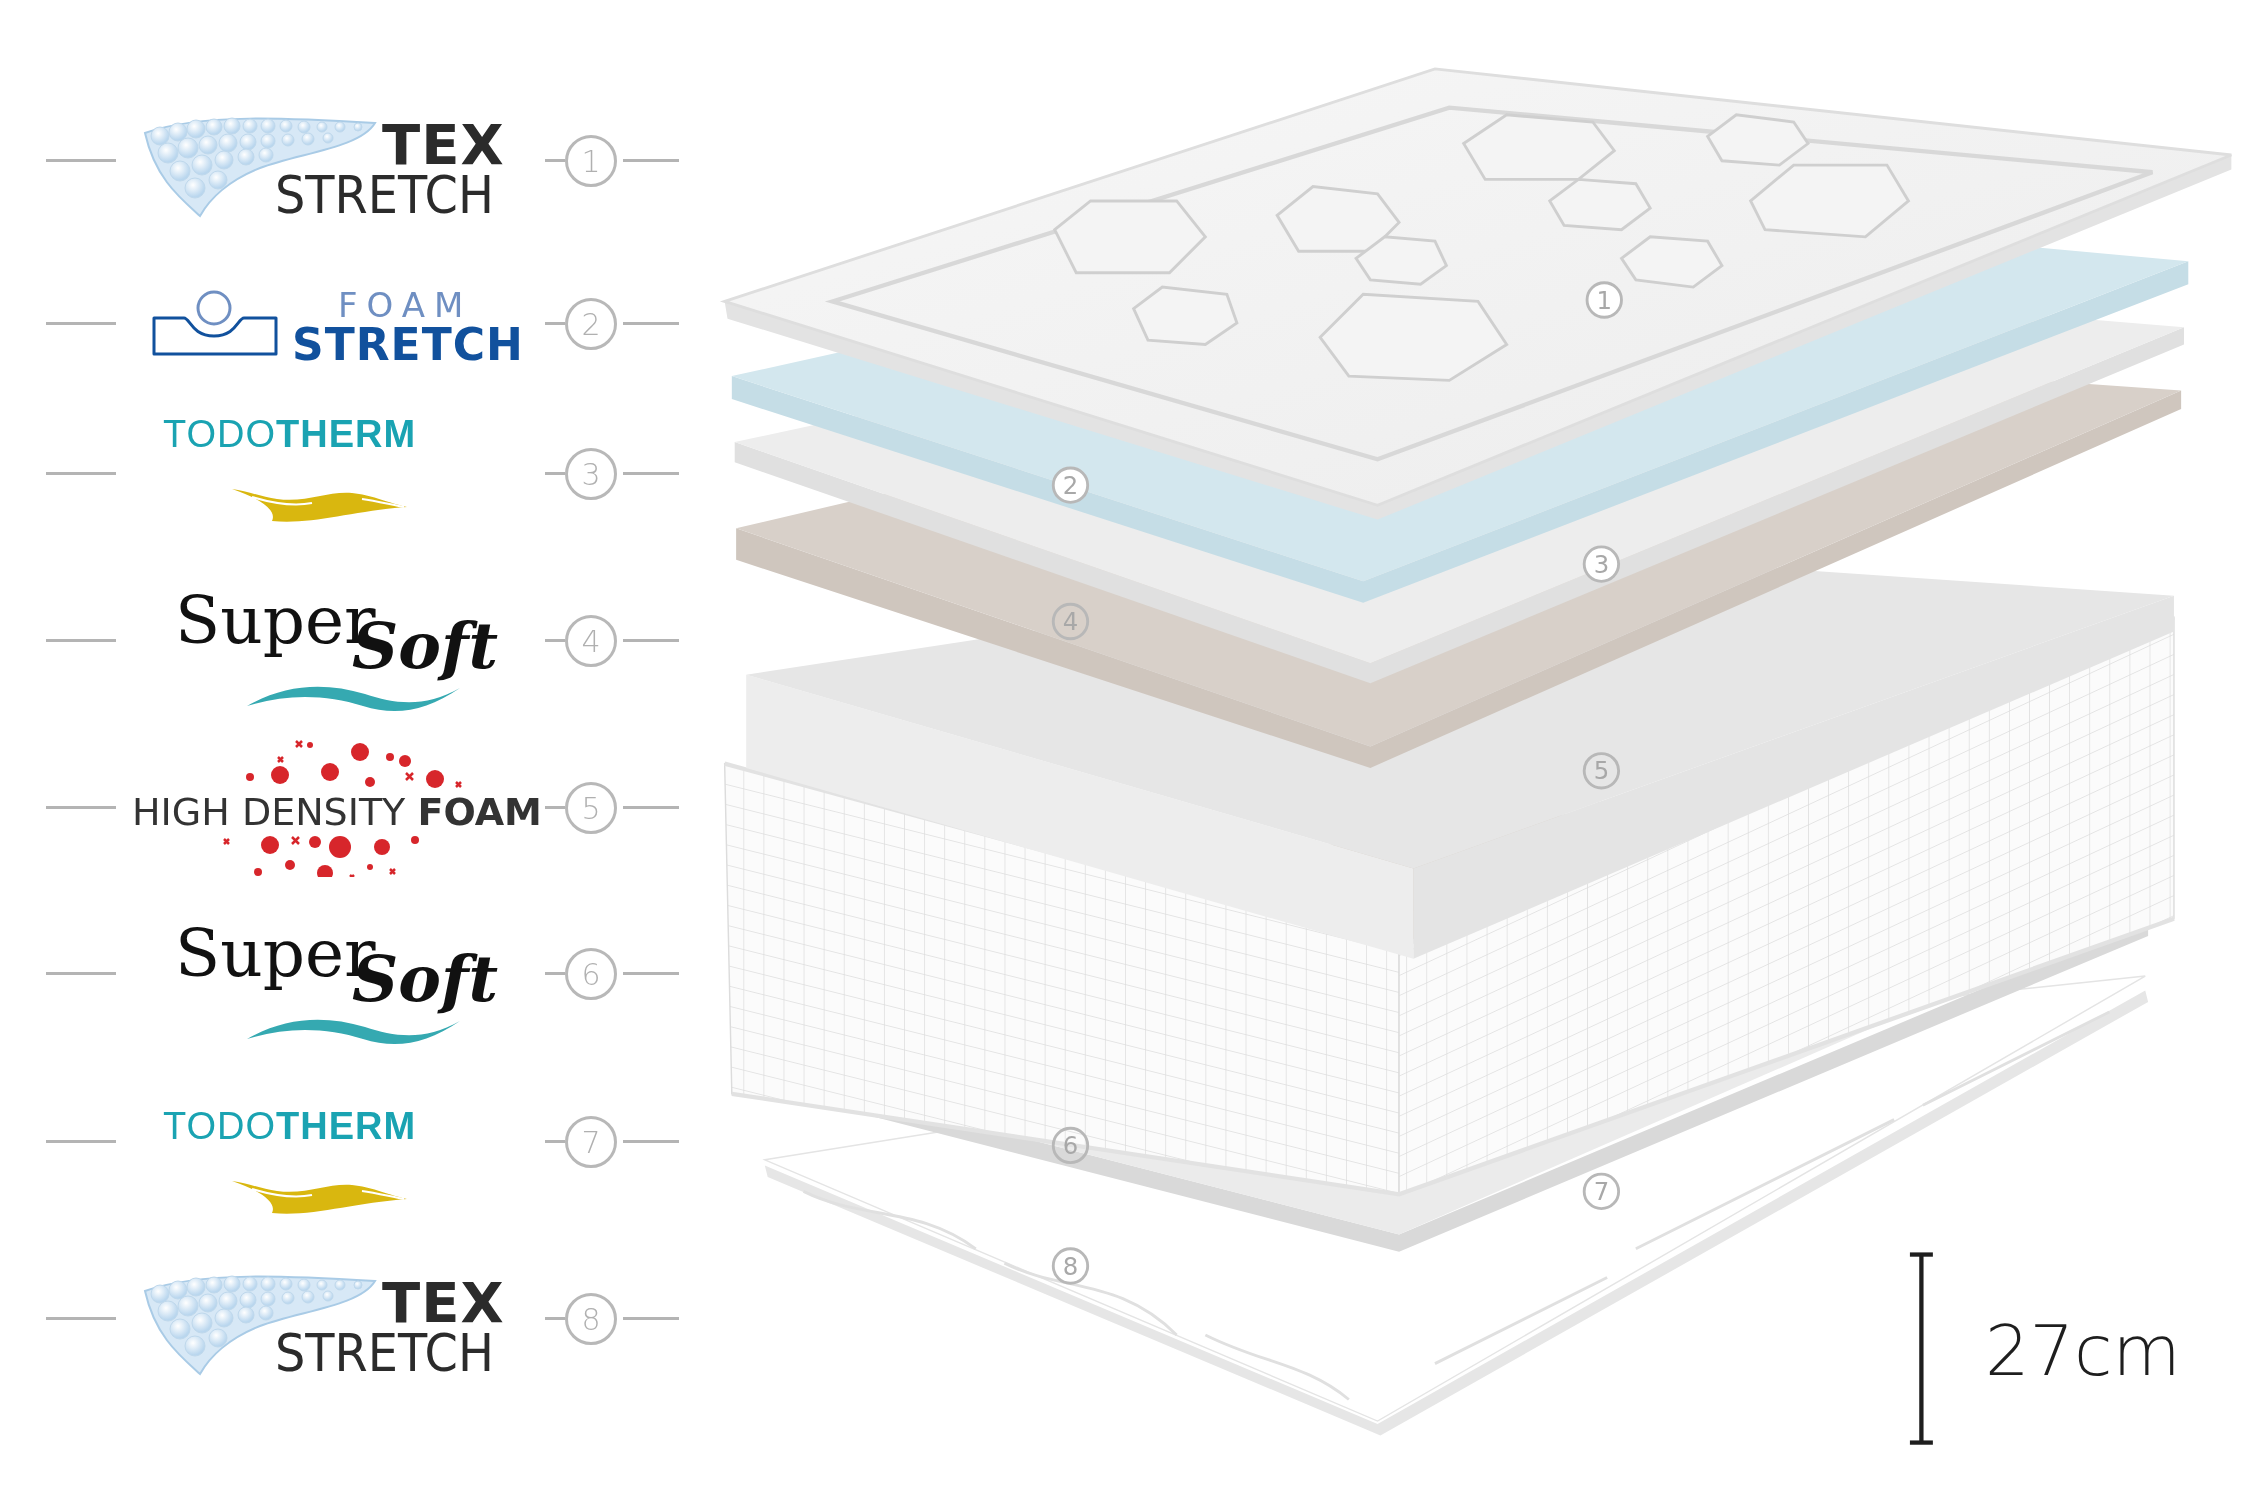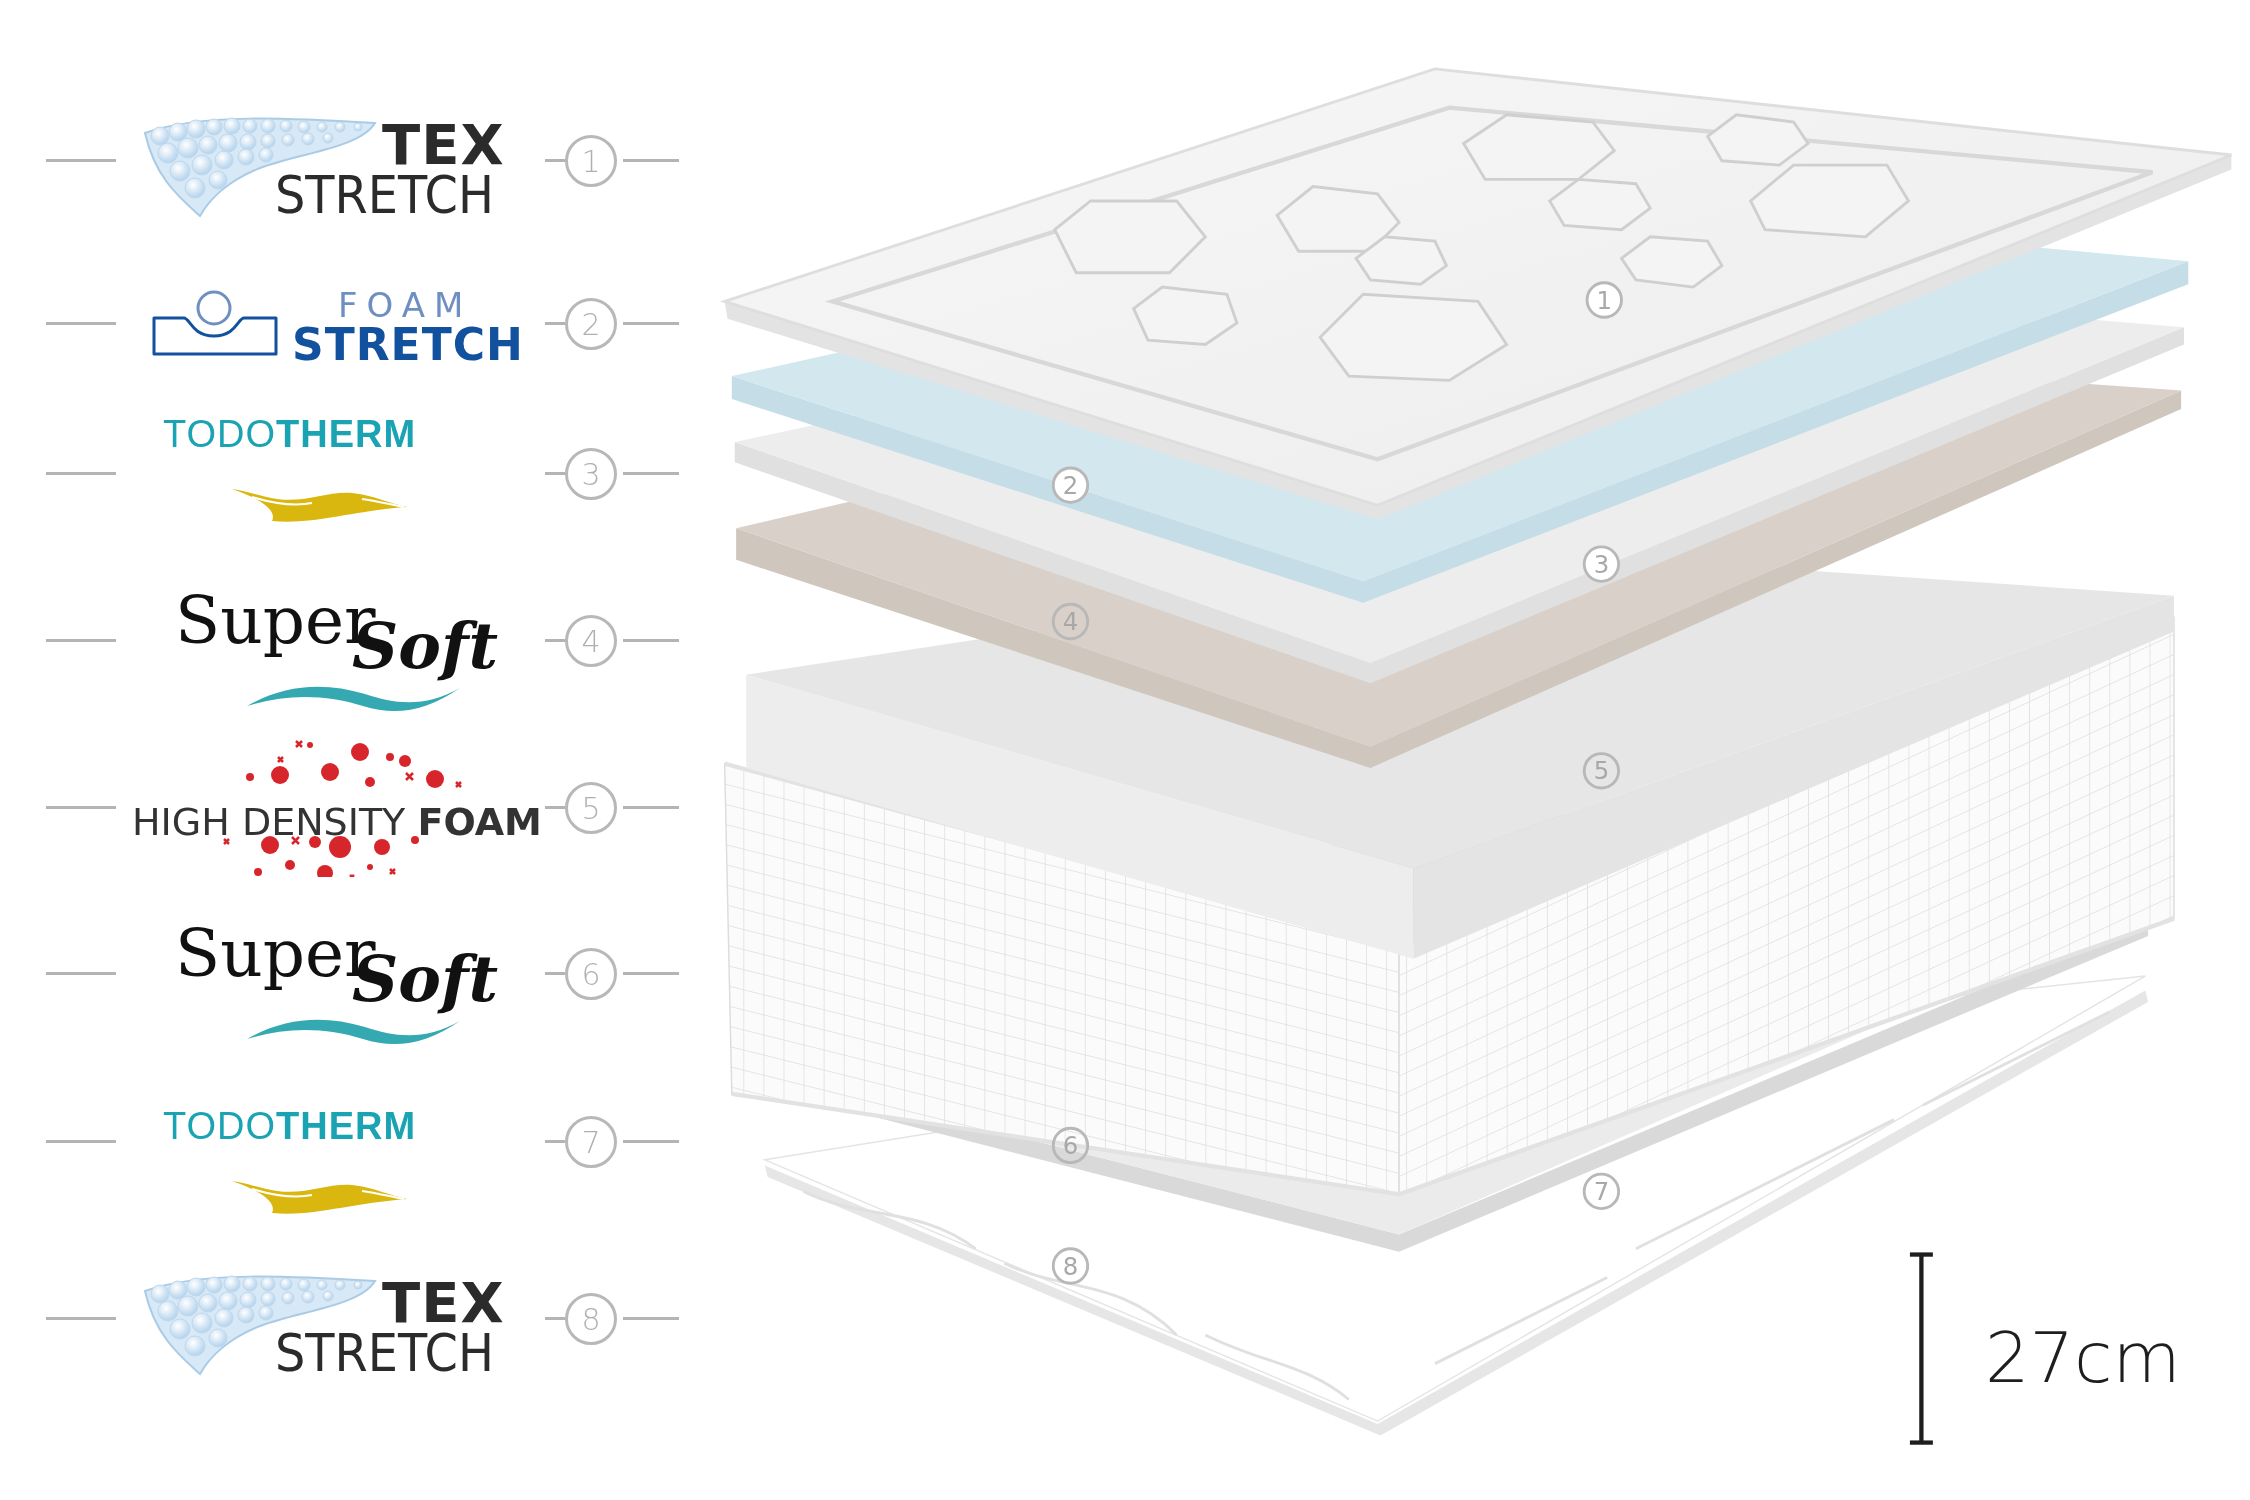--- a/index.html
+++ b/index.html
@@ -15,21 +15,21 @@
   .tex-light{position:absolute;font-family:"DejaVu Sans",sans-serif;font-weight:normal;font-size:52px;color:#2b2b2b;letter-spacing:0px;transform:scaleX(0.92);transform-origin:left;}
   .visco{position:absolute;font-family:"DejaVu Sans",sans-serif;font-size:34px;letter-spacing:9px;color:#6f8fc2;}
   .confort{position:absolute;font-family:"DejaVu Sans",sans-serif;font-weight:bold;font-size:44px;color:#11519d;letter-spacing:1px;}
   .todo{position:absolute;font-family:Liberation Sans, sans-serif;font-size:38px;color:#1aa3b2;letter-spacing:1px;}
   .todo b{font-weight:bold;}
   .super{position:absolute;font-family:"DejaVu Serif",serif;font-size:66px;color:#111;}
   .soft{position:absolute;font-family:"DejaVu Serif",serif;font-weight:bold;font-style:italic;font-size:64px;color:#111;}
   .hdf{position:absolute;font-family:"DejaVu Sans",sans-serif;font-size:38px;color:#333;letter-spacing:0px;white-space:nowrap;}
   .hdf b{font-weight:bold;}
   .illus{position:absolute;left:0;top:0;width:2250px;height:1500px;}
-  .dim-label{position:absolute;left:1985px;top:1310px;font-family:"DejaVu Sans",sans-serif;font-size:70px;color:#1e1e1e;font-weight:300;margin-top:7px;}
+  .dim-label{position:absolute;left:1985px;top:1310px;font-family:"DejaVu Sans",sans-serif;font-size:70px;color:#1e1e1e;font-weight:300;}
 </style>
 </head>
 <body>
 
 <div>
 
   <div class="legend-row" style="top:80px;">
     <div class="rule-left" style="top:79px;"></div>
     <svg class="logo" style="left:140px;top:28px;" width="250" height="110" viewBox="0 0 250 110">
       <defs>
@@ -142,21 +142,21 @@
         <path d="M86,14 l6,6 M92,14 l-6,6"></path>
           <path d="M68,30 l5,5 M73,30 l-5,5"></path>
           <path d="M196,46 l7,7 M203,46 l-7,7"></path>
           <path d="M246,55 l5,5 M251,55 l-5,5"></path>
         <path d="M14,112 l5,5 M19,112 l-5,5"></path>
           <path d="M82,110 l7,7 M89,110 l-7,7"></path>
           <path d="M180,142 l5,5 M185,142 l-5,5"></path>
           <path d="M140,148 l4,4 M144,148 l-4,4"></path>
       </g>
     </svg>
-    <span class="hdf" style="left:132px;top:73px;"><span>HIGH DENSITY</span> <b>FOAM</b></span>
+    <span class="hdf" style="left:132px;top:63px;"><span>HIGH DENSITY</span> <b>FOAM</b></span>
     <div class="rule-right" style="top:79px;"></div>
     <div class="num-circle" style="top:55px;">5</div>
     <div class="rule-right2" style="top:79px;"></div>
   </div>
 
   <div class="legend-row" style="top:893px;">
     <div class="rule-left" style="top:79px;"></div>
     <span class="super" style="left:175px;top:22px;">Super</span>
     <span class="soft" style="left:352px;top:48px;">Soft</span>
     <svg class="logo" style="left:245px;top:118px;" width="220" height="40" viewBox="0 0 220 40">

